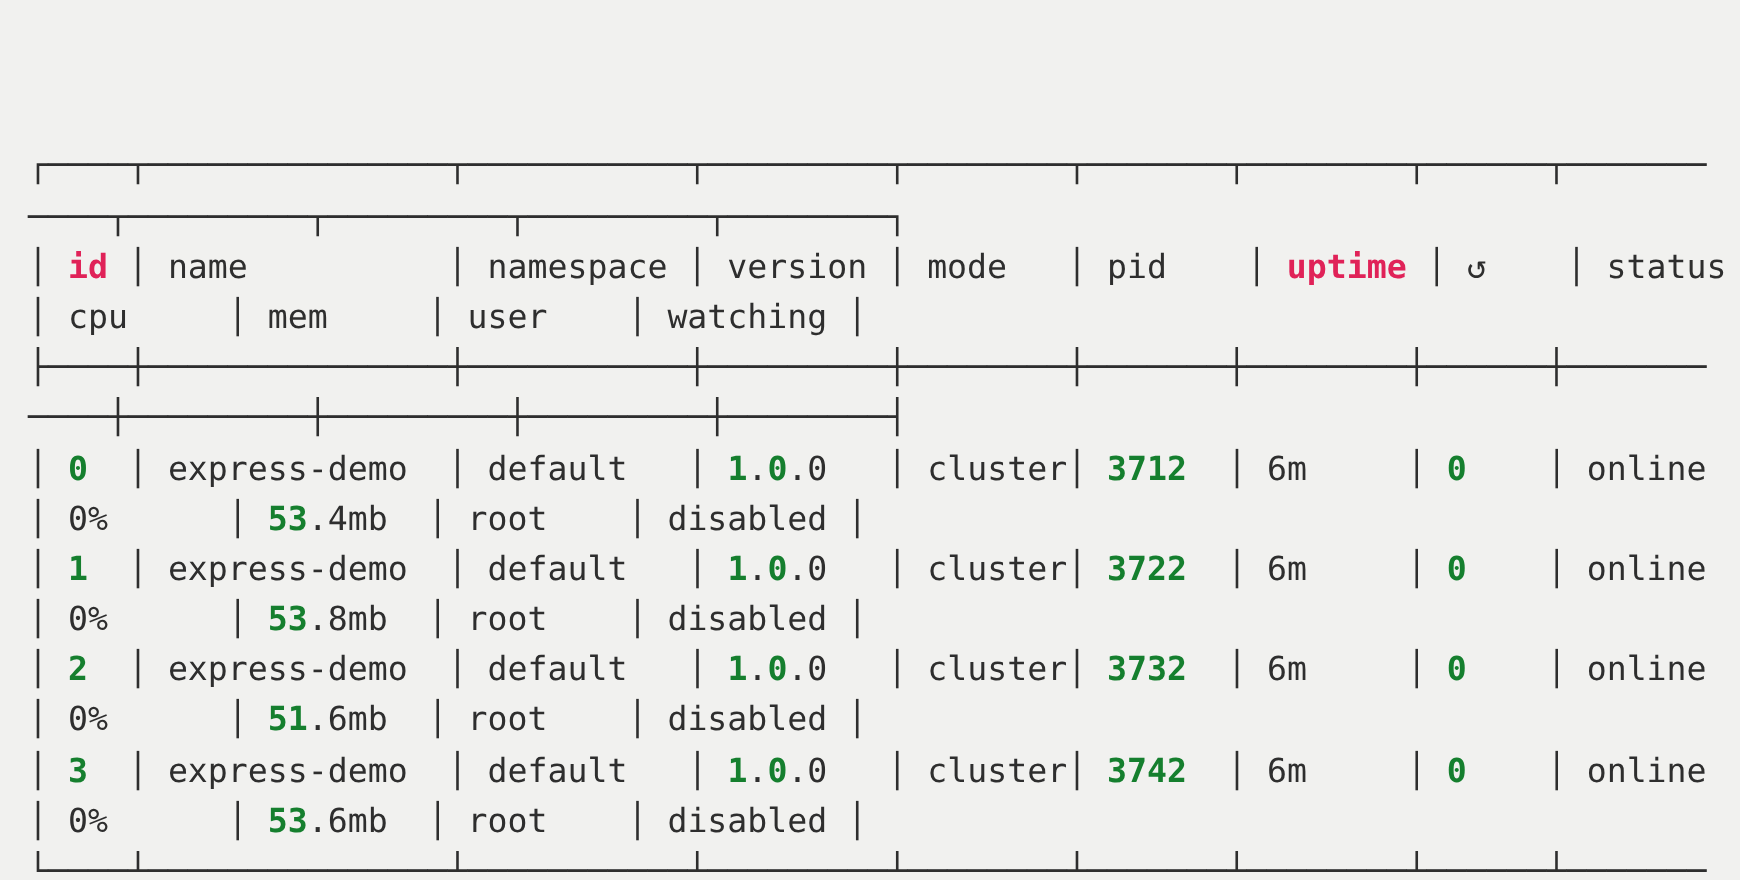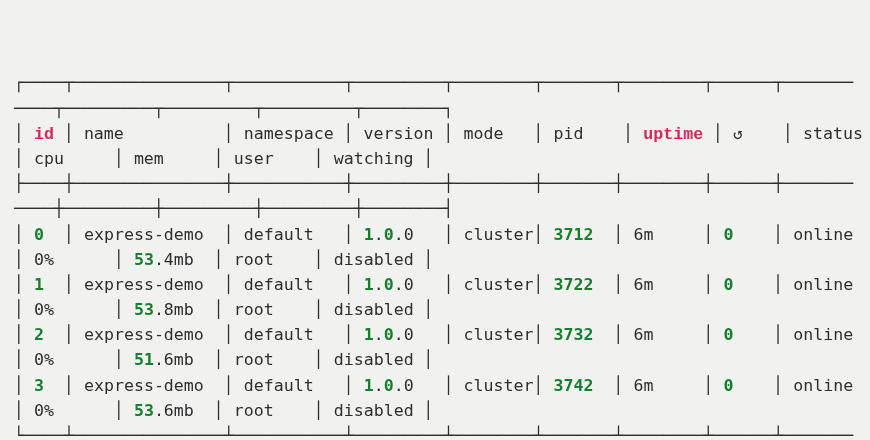--- a/index.html
+++ b/index.html
@@ -17,20 +17,20 @@
     padding: 20px 0 0 14px;
     font-family: "DejaVu Sans Mono", monospace;
     font-size: 16.6px;
     line-height: 25.2px;
     color: var(--fg, #2e2e2e);
     white-space: pre;
   }
   .line { height: 25.2px; }
   .c-fg    { color: var(--fg, #2e2e2e); }
   .c-green { color: var(--green, #157f2e); font-weight: bold; }
-  .c-red   { color: var(--red, #e02258); font-weight: bold; font-family: Liberation Mono, monospace; }
+  .c-red   { color: var(--red, #e02258); font-weight: bold; }
 </style>
 </head>
 <body>
 
 <div class="terminal">
   <div id="lines"><div class="line"><span class="c-fg">┌────┬───────────────┬───────────┬─────────┬────────┬───────┬────────┬──────┬───────</span></div><div class="line"><span class="c-fg">────┬─────────┬─────────┬─────────┬────────┐</span></div><div class="line"><span class="c-fg">│ </span><span class="c-red">id</span><span class="c-fg"> │ name          │ namespace │ version │ mode   │ pid    │ </span><span class="c-red">uptime</span><span class="c-fg"> │ ↺    │ status</span></div><div class="line"><span class="c-fg">│ cpu     │ mem     │ user    │ watching │</span></div><div class="line"><span class="c-fg">├────┼───────────────┼───────────┼─────────┼────────┼───────┼────────┼──────┼───────</span></div><div class="line"><span class="c-fg">────┼─────────┼─────────┼─────────┼────────┤</span></div><div class="line"><span class="c-fg">│ </span><span class="c-green">0</span><span class="c-fg">  │ express-demo  │ default   │ </span><span class="c-green">1</span><span class="c-fg">.</span><span class="c-green">0</span><span class="c-fg">.0   </span><span class="c-fg">│ cluster│ </span><span class="c-green">3712</span><span class="c-fg">  │ 6m     │ </span><span class="c-green">0</span><span class="c-fg">    │ online</span></div><div class="line"><span class="c-fg">│ 0%      │ </span><span class="c-green">53</span><span class="c-fg">.4mb  │ root    │ disabled │</span></div><div class="line"><span class="c-fg">│ </span><span class="c-green">1</span><span class="c-fg">  │ express-demo  │ default   │ </span><span class="c-green">1</span><span class="c-fg">.</span><span class="c-green">0</span><span class="c-fg">.0   </span><span class="c-fg">│ cluster│ </span><span class="c-green">3722</span><span class="c-fg">  │ 6m     │ </span><span class="c-green">0</span><span class="c-fg">    │ online</span></div><div class="line"><span class="c-fg">│ 0%      │ </span><span class="c-green">53</span><span class="c-fg">.8mb  │ root    │ disabled │</span></div><div class="line"><span class="c-fg">│ </span><span class="c-green">2</span><span class="c-fg">  │ express-demo  │ default   │ </span><span class="c-green">1</span><span class="c-fg">.</span><span class="c-green">0</span><span class="c-fg">.0   </span><span class="c-fg">│ cluster│ </span><span class="c-green">3732</span><span class="c-fg">  │ 6m     │ </span><span class="c-green">0</span><span class="c-fg">    │ online</span></div><div class="line"><span class="c-fg">│ 0%      │ </span><span class="c-green">51</span><span class="c-fg">.6mb  │ root    │ disabled │</span></div><div class="line"><span class="c-fg">│ </span><span class="c-green">3</span><span class="c-fg">  │ express-demo  │ default   │ </span><span class="c-green">1</span><span class="c-fg">.</span><span class="c-green">0</span><span class="c-fg">.0   </span><span class="c-fg">│ cluster│ </span><span class="c-green">3742</span><span class="c-fg">  │ 6m     │ </span><span class="c-green">0</span><span class="c-fg">    │ online</span></div><div class="line"><span class="c-fg">│ 0%      │ </span><span class="c-green">53</span><span class="c-fg">.6mb  │ root    │ disabled │</span></div><div class="line"><span class="c-fg">└────┴───────────────┴───────────┴─────────┴────────┴───────┴────────┴──────┴───────</span></div></div>
 </div>
 
 </body></html>

